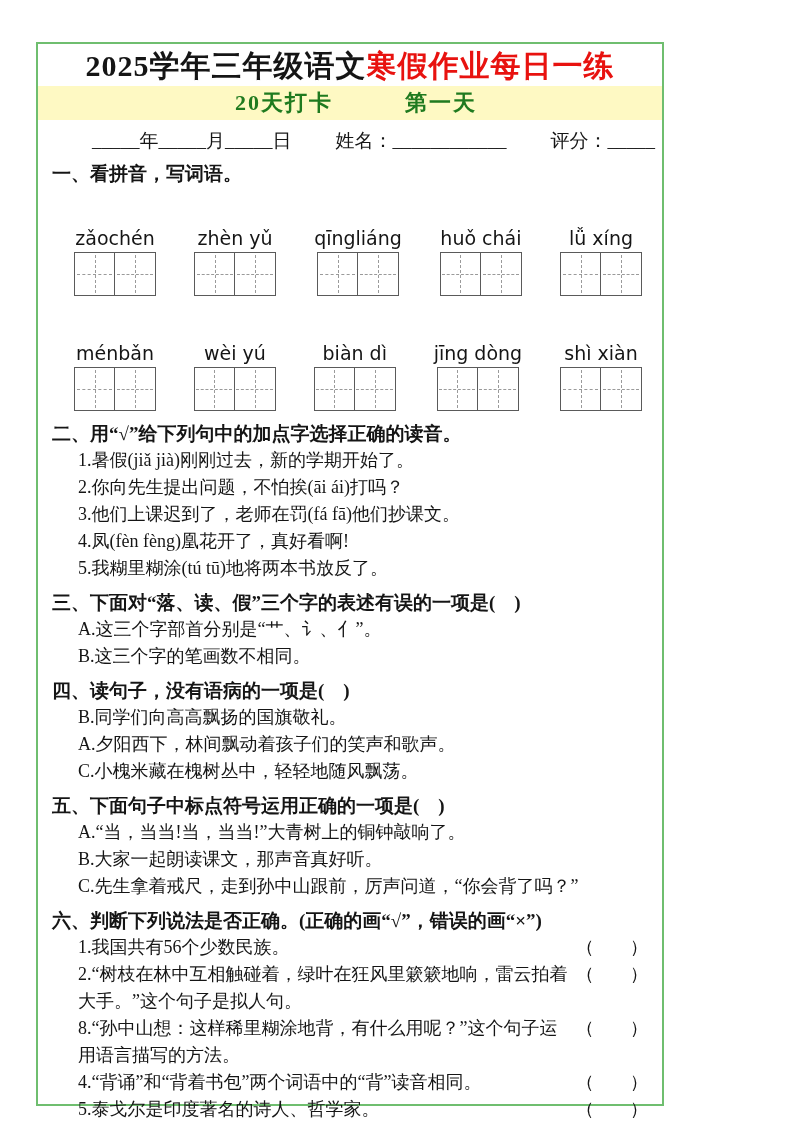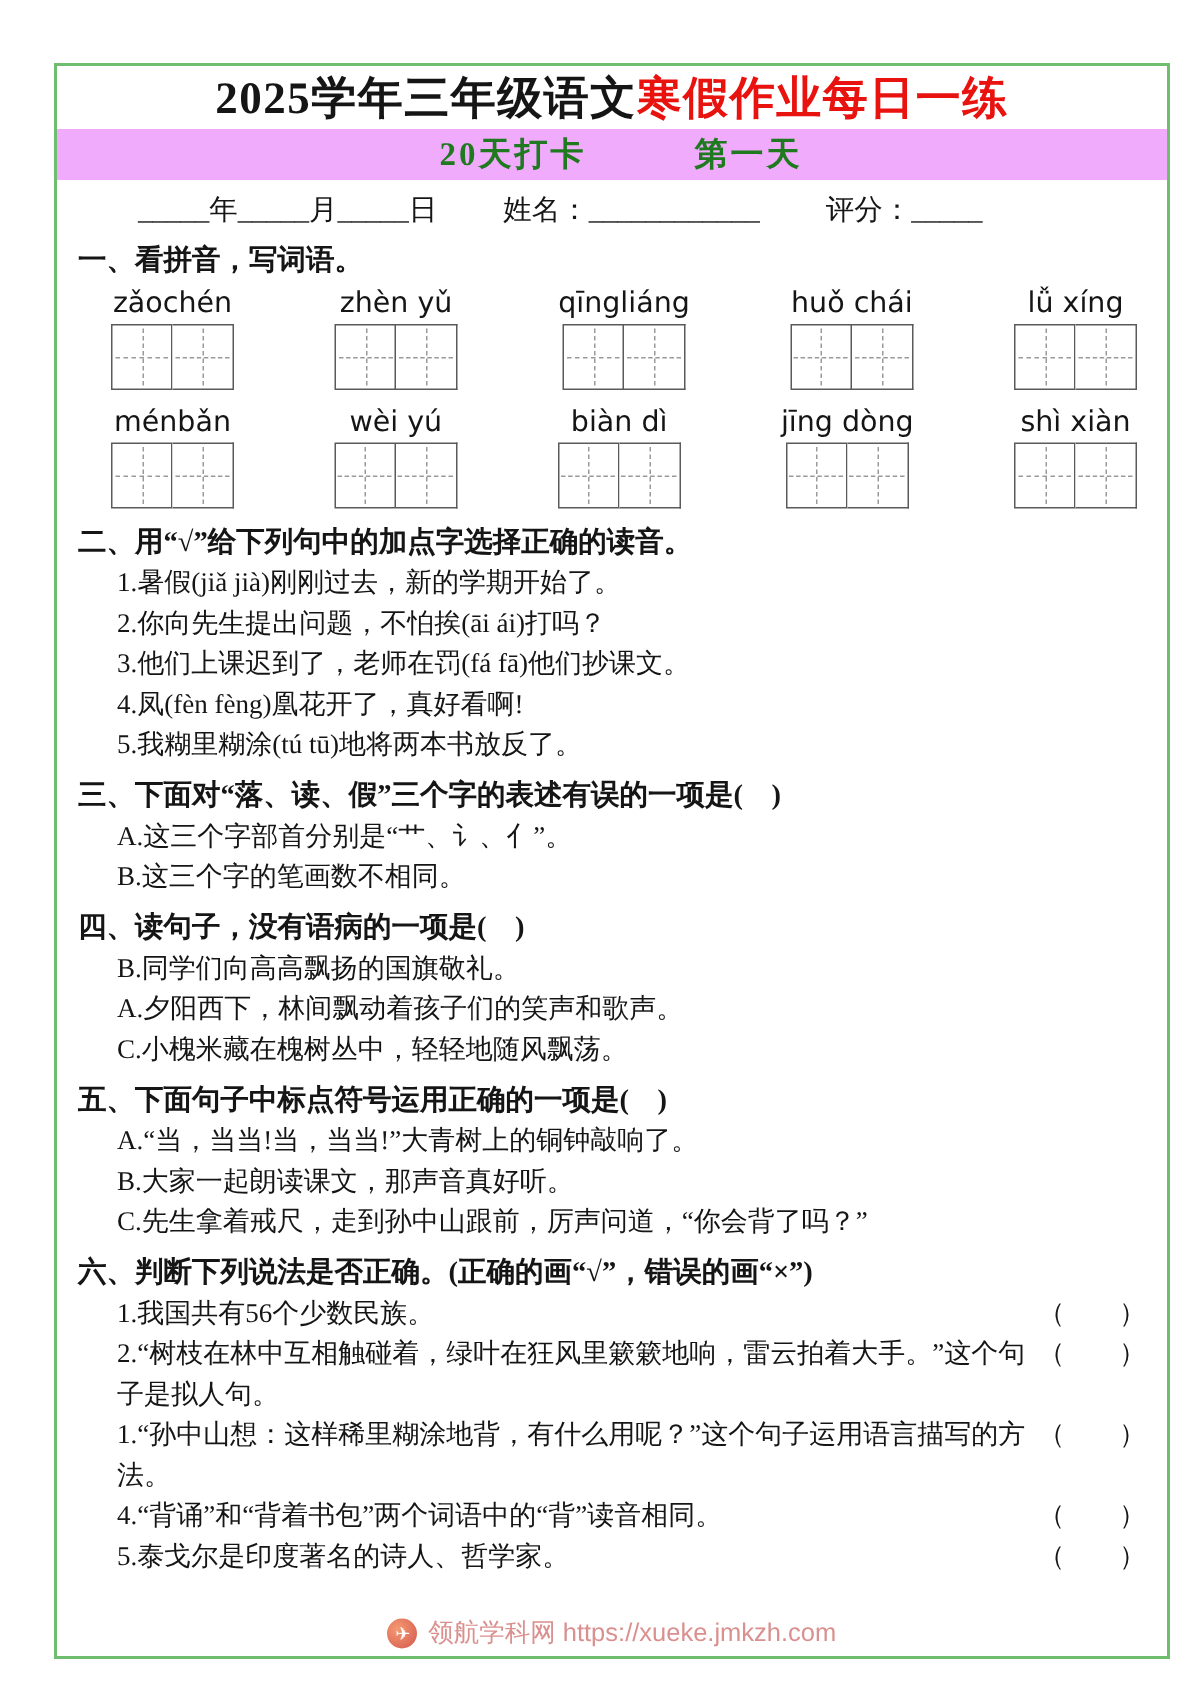--- a/index.html
+++ b/index.html
@@ -4,40 +4,40 @@
 <style>
   * { margin:0; padding:0; box-sizing:border-box; }
   html,body { background:#ffffff; }
   body {
     width:793px; height:1122px;
     font-family:"Liberation Serif","DejaVu Serif",serif;
     color:#151515;
   }
   .page { position:relative; width:793px; height:1122px; background:#fff; overflow:hidden; }
   .frame {
-    position:absolute; left:36px; top:42px; width:744px; height:1064px;
+    position:absolute; left:36px; top:42px; width:628px; height:1064px;
     border:2px solid #6fbe6f;
     display:flex; flex-direction:column;
   }
   .title { text-align:center; font-size:30px; font-weight:bold; line-height:40px; letter-spacing:1px; padding-top:2px; white-space:nowrap; }
   .title .red { color:#e8120f; }
   .banner {
-    background:#f0abfc; color:#1f7a1f;
+    background:#fef9c3; color:#1f7a1f;
     font-size:22px; font-weight:bold; text-align:center;
     line-height:34px; height:34px; letter-spacing:2px;padding-left:12px;
   }
   .content { padding:0 14px; flex:1; display:flex; flex-direction:column; }
   .dateline { display:flex; font-size:19px; margin:9px 4px 0 40px; line-height:24px; gap:44px; white-space:nowrap; }
   .sec-head { font-size:19px; font-weight:bold; line-height:26px; margin-top:8px; }
   .sec-head.mt10 { margin-top:10px; }
   .item { font-size:18px; line-height:27px; margin-left:26px; }
   .unit-row { display:flex; justify-content:space-between; padding:0 6px 0 22px; margin-top:4px; }
   .unit-row.second { margin-top:10px;gap:12px; }
   .unit { display:flex; flex-direction:column; align-items:center; }
-  .pinyin { font-family:"DejaVu Sans","Liberation Sans",sans-serif; font-size:19px; line-height:22px; text-align:center; white-space:nowrap; }
+  .pinyin { font-family:"DejaVu Sans","Liberation Sans",sans-serif; font-size:19px; line-height:22px; text-align:center; white-space:nowrap;margin-top:36px; }
   .boxes { display:flex; margin-top:3px; }
   .cell { width:41px; height:44px; border:1px solid #5a5a5a; position:relative; background:#fff; }
   .cell + .cell { border-left:none; }
   .cell::before { content:""; position:absolute; left:4%; right:4%; top:50%; border-top:1px dashed #9a9a9a; }
   .cell::after  { content:""; position:absolute; top:5%; bottom:5%; left:50%; border-left:1px dashed #9a9a9a; }
   .judge-item { display:flex; align-items:flex-start; margin-left:26px; font-size:18px; line-height:27px; }
   .judge-item .jtext { flex:1; padding-right:6px; }
   .judge-item .jbracket { white-space:nowrap; }
   .footer {
     margin-top:auto; padding-bottom:4px;
@@ -173,21 +173,21 @@
       <div class="sec-head">六、判断下列说法是否正确。(正确的画“√”，错误的画“×”)</div>
       <div class="judge-item">
         <div class="jtext">1.我国共有56个少数民族。</div>
         <div class="jbracket">（　　）</div>
       </div>
       <div class="judge-item">
         <div class="jtext">2.“树枝在林中互相触碰着，绿叶在狂风里簌簌地响，雷云拍着大手。”这个句子是拟人句。</div>
         <div class="jbracket">（　　）</div>
       </div>
       <div class="judge-item">
-        <div class="jtext">1.“孙中山想：这样稀里糊涂地背，有什么用呢？”这个句子运用语言描写的方法。</div>
+        <div class="jtext">8.“孙中山想：这样稀里糊涂地背，有什么用呢？”这个句子运用语言描写的方法。</div>
         <div class="jbracket">（　　）</div>
       </div>
       <div class="judge-item">
         <div class="jtext">4.“背诵”和“背着书包”两个词语中的“背”读音相同。</div>
         <div class="jbracket">（　　）</div>
       </div>
       <div class="judge-item">
         <div class="jtext">5.泰戈尔是印度著名的诗人、哲学家。</div>
         <div class="jbracket">（　　）</div>
       </div>

